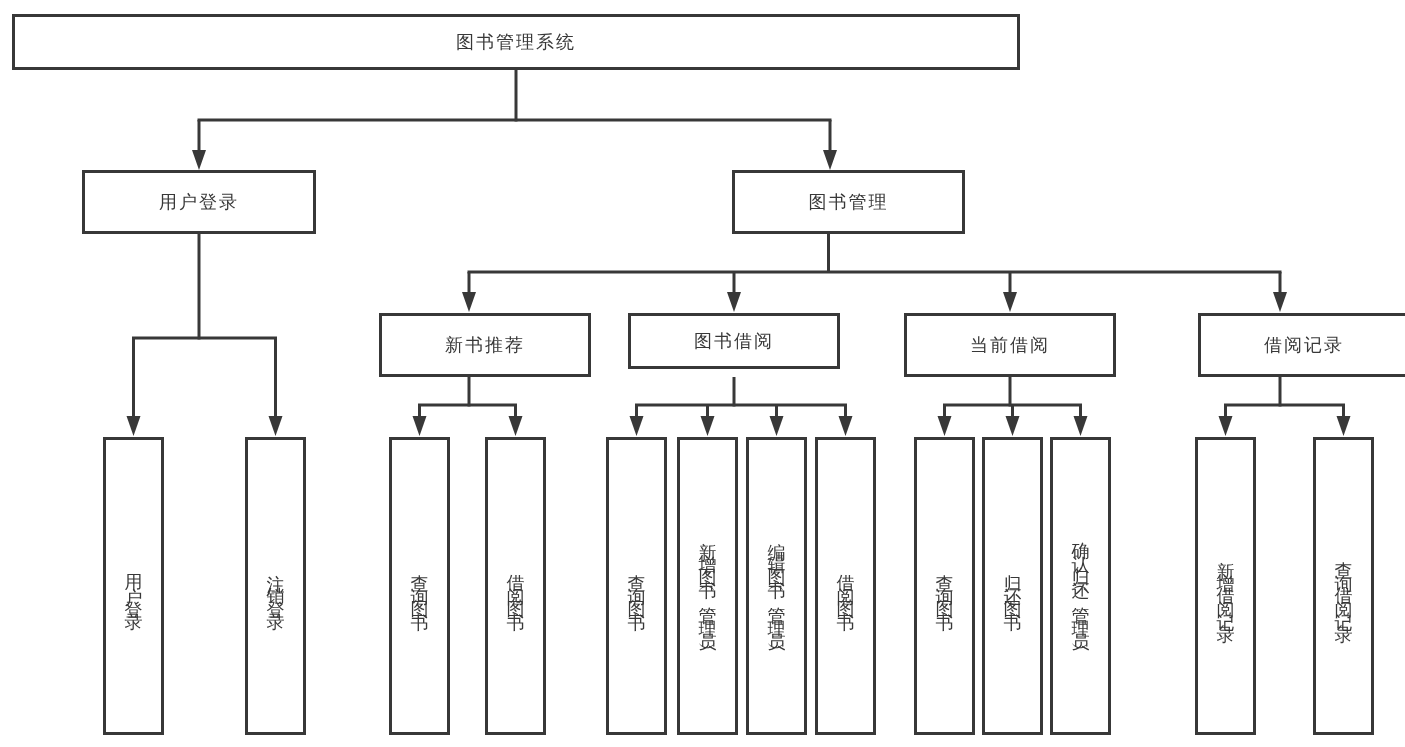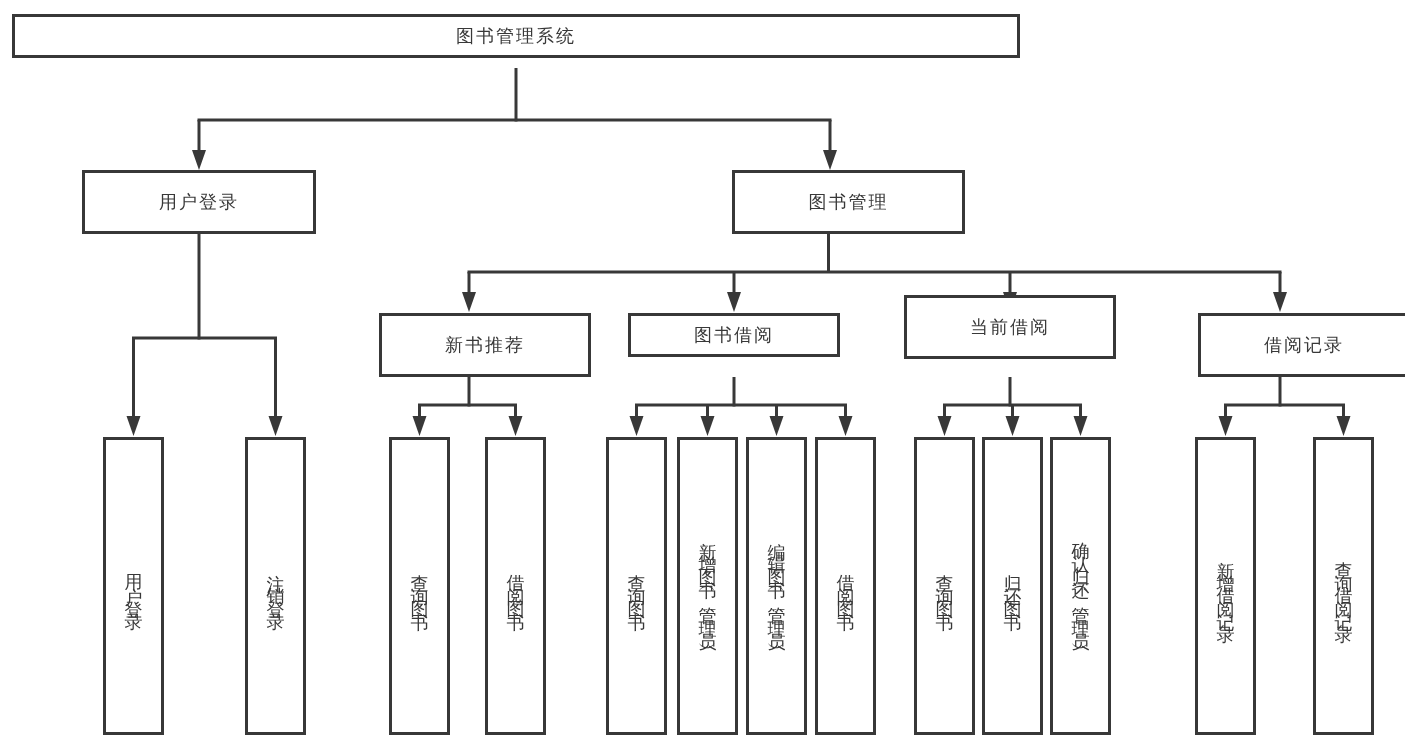--- a/index.html
+++ b/index.html
@@ -133,28 +133,28 @@
     <g>
       <line x1="1280" y1="377" x2="1280" y2="406.5"></line>
       <line x1="1224" y1="405" x2="1345" y2="405"></line>
       <line x1="1225.5" y1="405" x2="1225.5" y2="418"></line>
       <polygon points="1218.5,416 1232.5,416 1225.5,436"></polygon>
       <line x1="1343.5" y1="405" x2="1343.5" y2="418"></line>
       <polygon points="1336.5,416 1350.5,416 1343.5,436"></polygon>
     </g>
   </svg>
 
-  <div class="node hbox" style="left:12px; top:14px; width:1008px; height:44px;">图书管理系统</div>
+  <div class="node hbox" style="left:12px; top:14px; width:1008px; height:56px;">图书管理系统</div>
 
   <div class="node hbox" style="left:82px; top:170px; width:234px; height:64px;">用户登录</div>
   <div class="node hbox" style="left:712px; top:170px; width:233px; height:64px;margin-left:20px;">图书管理</div>
 
   <div class="node hbox" style="left:363px; top:313px; width:212px; height:64px;margin-left:16px;">新书推荐</div>
-  <div class="node hbox" style="left:628px; top:313px; width:212px; height:44px;">图书借阅</div>
-  <div class="node hbox" style="left:904px; top:295px; width:212px; height:64px;">当前借阅</div>
+  <div class="node hbox" style="left:628px; top:313px; width:212px; height:56px;">图书借阅</div>
+  <div class="node hbox" style="left:904px; top:313px; width:212px; height:64px;">当前借阅</div>
   <div class="node hbox" style="left:1174px; top:313px; width:212px; height:64px;margin-left:24px;">借阅记录</div>
 
   <div class="node vbox" style="left:103px;">
     <span class="vtext">用户登录</span>
   </div>
   <div class="node vbox" style="left:245px;">
     <span class="vtext">注销登录</span>
   </div>
 
   <div class="node vbox" style="left:389px;">

